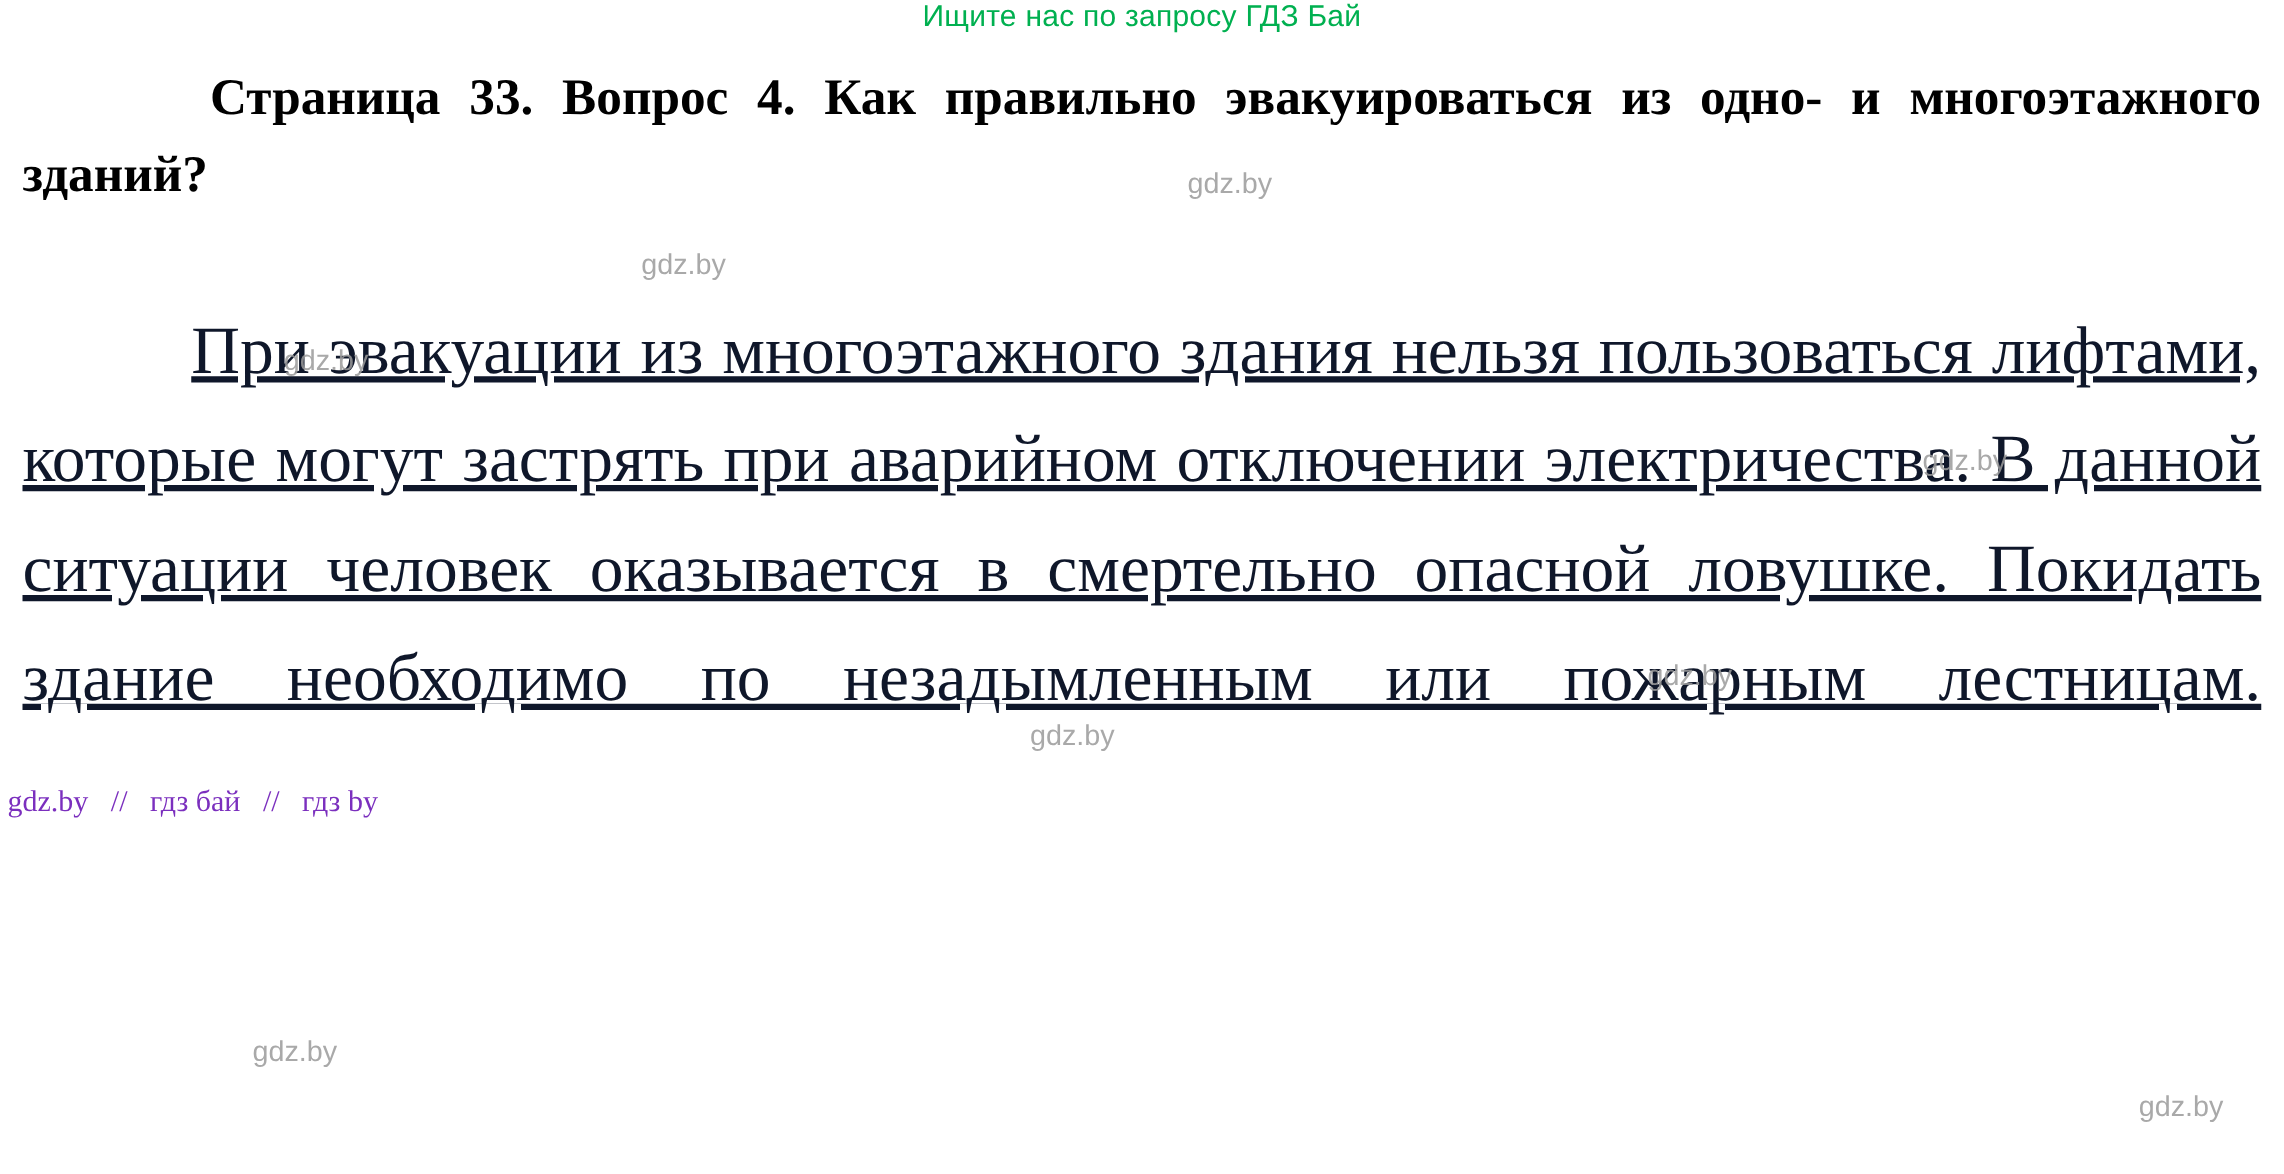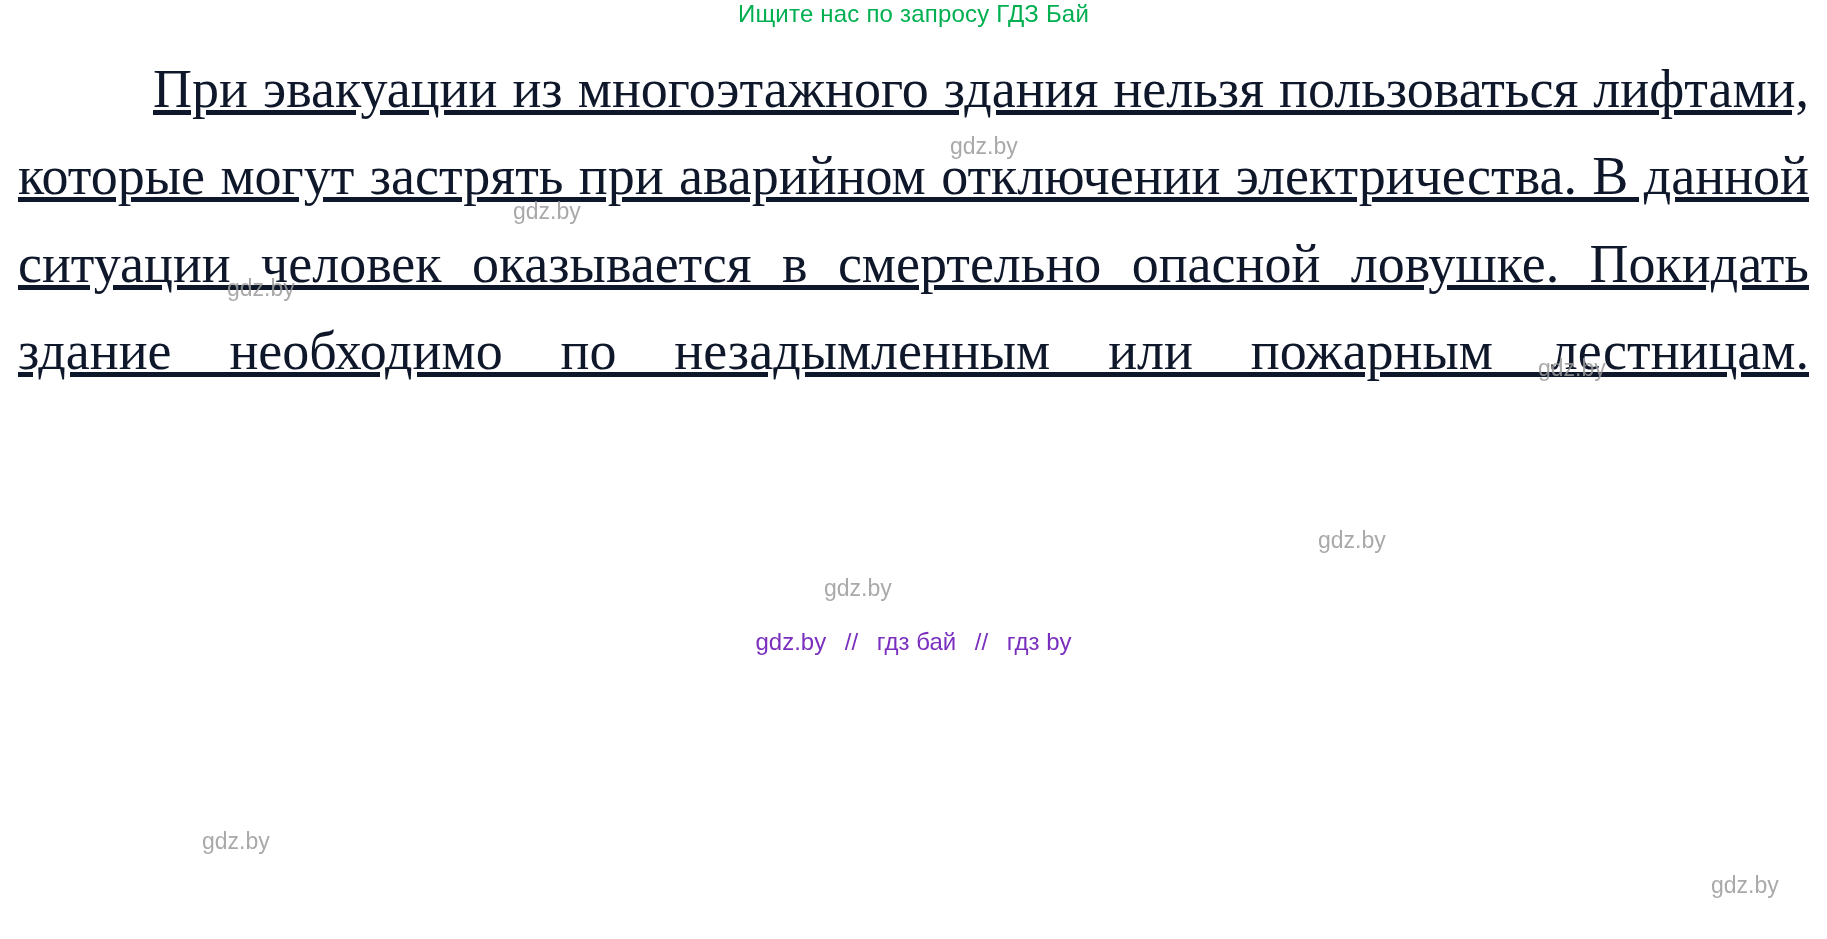--- a/index.html
+++ b/index.html
@@ -75,35 +75,35 @@
     font-size: 23px;
     opacity: 0.85;
     pointer-events: none;
     white-space: nowrap;
   }
   .footer {
     position: absolute;
     bottom: 8px;
     left: 0;
     width: 100%;
-    text-align: center;
     color: #7b2fbe;
-    font-family: Liberation Sans, sans-serif;
+    font-family: Liberation Serif, serif;
     font-size: 24px;
   }
   .footer span { margin: 0 6px; }
 </style>
 </head>
 <body>
 
 <div class="page">
 
   <div class="top-banner">Ищите нас по запросу ГДЗ Бай</div>
 
   <div class="content">
+    <p class="q-heading">Страница 33. Вопрос 4. Как правильно эвакуироваться из одно- и многоэтажного зданий?</p>
     <p class="body-par just">При эвакуации из многоэтажного здания нельзя пользоваться лифтами, которые могут застрять при аварийном отключении электричества. В данной ситуации человек оказывается в смертельно опасной ловушке. Покидать здание необходимо по незадымленным или пожарным лестницам.</p>
   </div>
 
   <div class="wm" style="left:950px; top:133px;">gdz.by</div>
   <div class="wm" style="left:513px; top:198px;">gdz.by</div>
   <div class="wm" style="left:227px; top:275px;">gdz.by</div>
   <div class="wm" style="left:1538px; top:355px;">gdz.by</div>
   <div class="wm" style="left:1318px; top:527px;">gdz.by</div>
   <div class="wm" style="left:824px; top:575px;">gdz.by</div>
   <div class="wm" style="left:202px; top:828px;">gdz.by</div>

